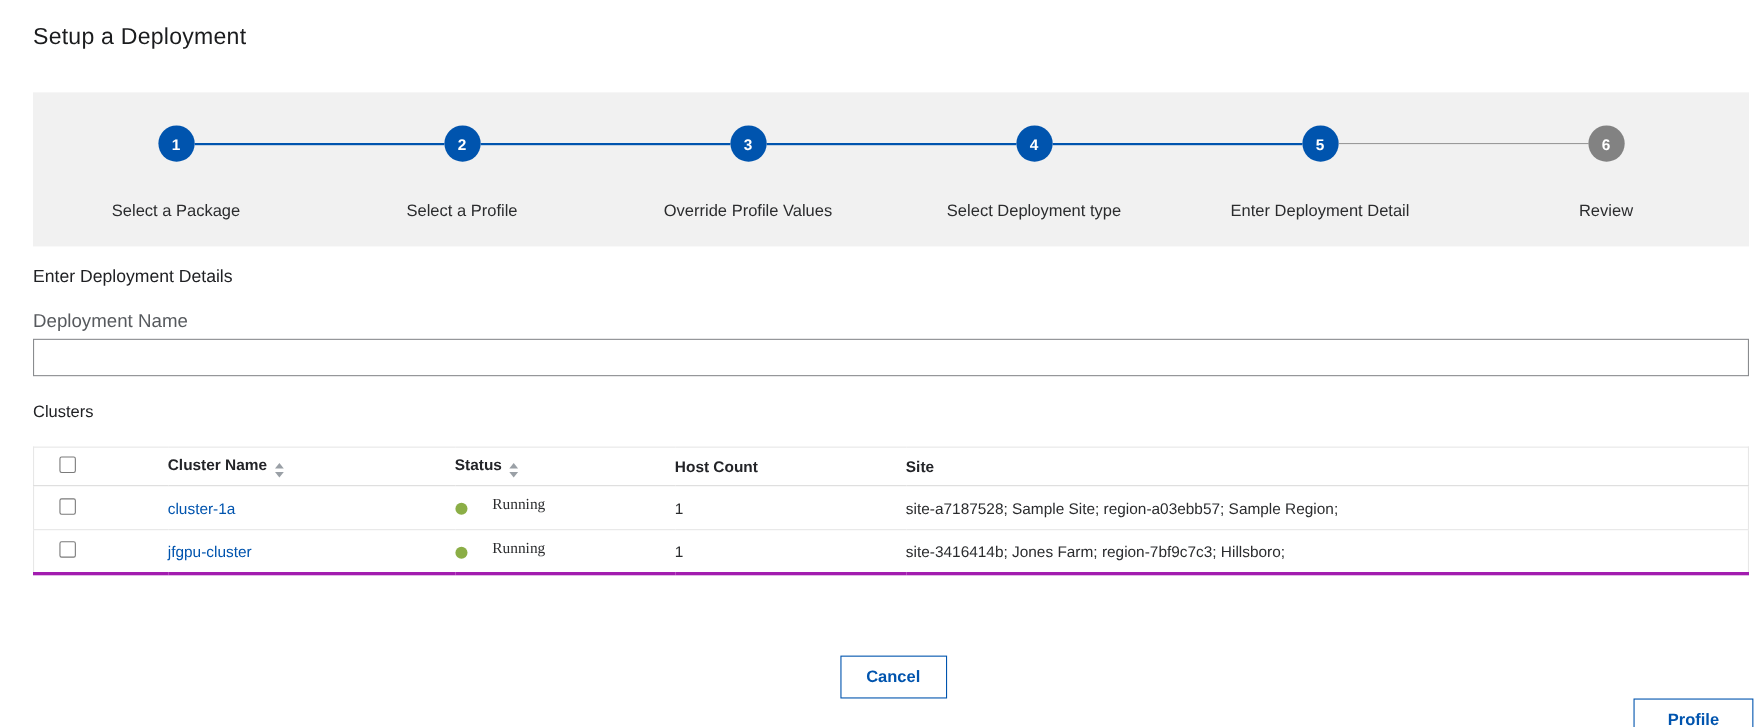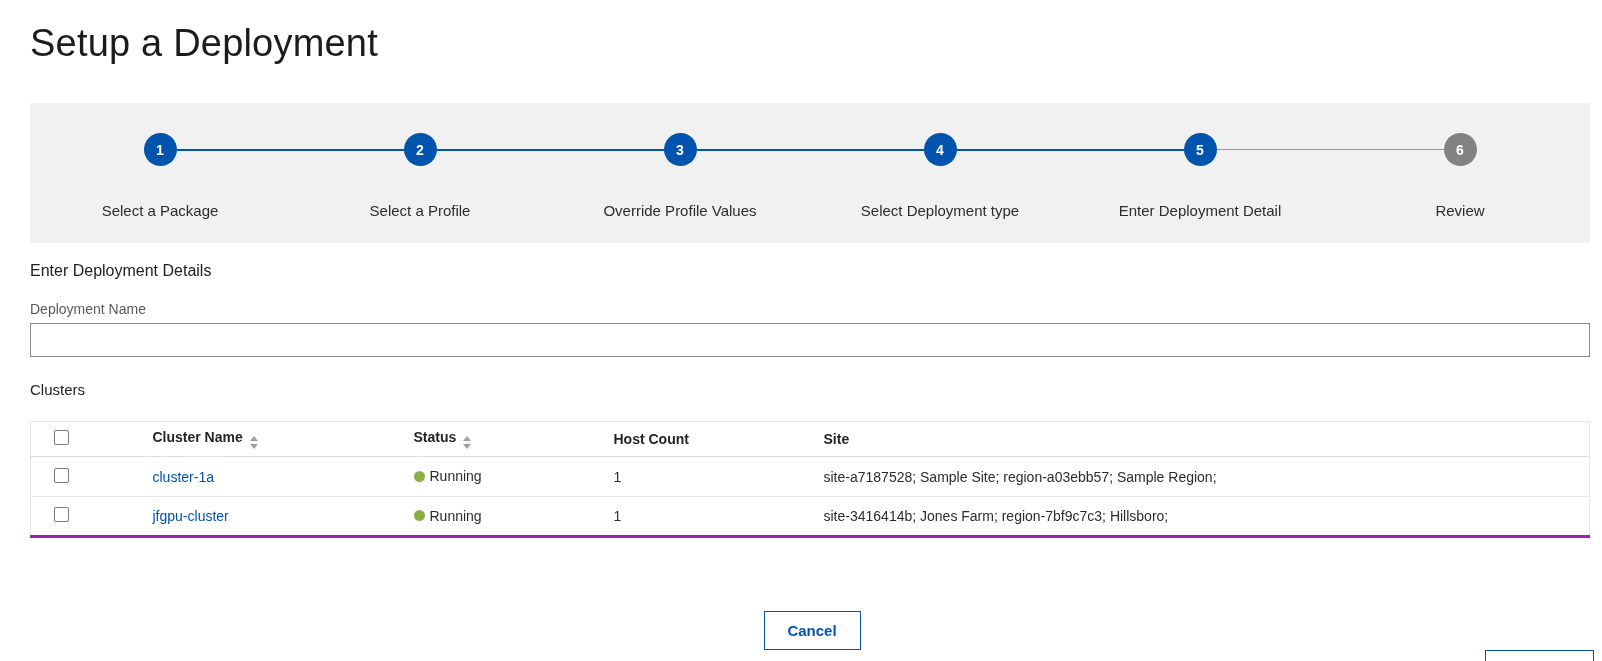--- a/index.html
+++ b/index.html
@@ -2,59 +2,59 @@
 <html><head>
 <meta charset="utf-8">
 <style>
   * { box-sizing: border-box; margin: 0; padding: 0; }
   html, body { background: #ffffff; width: 1602px; height: 661px; overflow: hidden; }
   body { font-family: "Liberation Sans", sans-serif; color: #222326; }
   .page { padding: 22px 12px 0 30px; width: 1602px; }
   .content { width: 1560px; }
 
   
-  .page-title { font-size: 38px; font-weight: 400; color: #1b1c1e; letter-spacing: 0.2px; }
+  .page-title { font-size: 21px; font-weight: 400; color: #1b1c1e; letter-spacing: 0.2px; }
 
   
   .stepper { margin-top: 38px; background: #f1f1f1; height: 140px; display: flex; align-items: center; padding-top: 6px; }
   .step { flex: 1; display: flex; flex-direction: column; align-items: center; }
   .step-track { display: flex; align-items: center; width: 100%; height: 33px; }
   .step-line { flex: 1; height: 2px; background: #0054ae; }
   .step-line.gray { height: 1px; background: #9a9a9a; }
   .step-line.hidden { background: transparent; }
   .step-circle { width: 33px; height: 33px; border-radius: 50%; background: #0054ae; color: #fff;
                  display: flex; align-items: center; justify-content: center;
                  font-size: 14px; font-weight: 700; flex: 0 0 33px; }
   .step.upcoming .step-circle { background: #828282; }
   .step-label { margin-top: 36px; font-size: 15px; color: #2b2c2e; text-align: center; }
 
   
   .section-heading { margin-top: 19px; font-size: 16px; color: #202124; font-weight: 400; }
-  .field-label { margin-top: 21px; font-size: 14px; color: #575a5e; }
+  .field-label { margin-top: 21px; font-size: 17px; color: #575a5e; }
   .text-input { margin-top: 6px; width: 1560px; height: 34px; border: 1px solid #8a8c8f;
                 background: #fff; font-size: 14px; padding: 0 10px; border-radius: 0; outline: none; }
 
   
   .clusters-heading { margin-top: 24px; font-size: 15px; color: #202124; }
   table.clusters { margin-top: 23px; width: 1560px; border-collapse: collapse; table-layout: fixed;
                    border: 1px solid #e7e7e7; border-bottom: 1px solid #e0e0e0; }
   table.clusters th, table.clusters td { text-align: left; vertical-align: middle; font-size: 14px; }
   table.clusters thead tr { height: 35px; border-bottom: 1px solid #dcdcdc; }
   table.clusters tbody tr { height: 40px; border-bottom: 1px solid #e7e7e7; }
   table.clusters tbody tr:last-child { border-bottom: 3px solid #a21caf; }
   th.col-check, td.col-check { padding-left: 23px; }
   .hdr { font-weight: 700; color: #232428; }
   .cell { color: #2b2c2e; }
   input[type="checkbox"] { width: 15px; height: 15px; accent-color: #ffffff; border: 1px solid #7a7a7a;
                            appearance: none; background: #fff; border-radius: 2px; cursor: pointer; }
   .sort-icon { display: inline-flex; flex-direction: column; gap: 3px; margin-left: 7px; vertical-align: 1px; }
   .tri-up { width: 0; height: 0; border-left: 4px solid transparent; border-right: 4px solid transparent; border-bottom: 5px solid #9aa0a6; }
   .tri-down { width: 0; height: 0; border-left: 4px solid transparent; border-right: 4px solid transparent; border-top: 5px solid #9aa0a6; }
   a.cluster-link { color: #0054ae; text-decoration: none; cursor: pointer; }
-  .status-wrap { display: inline-flex; align-items: center; gap: 5px; }
+  .status-wrap { display: inline-flex; align-items: flex-end; gap: 23px; font-family: Liberation Serif, serif; }
   .status-dot { width: 11px; height: 11px; border-radius: 50%; background: #8bae46; display: inline-block; }
 
   
   .footer { margin-top: 73px; width: 1564px; display: flex; align-items: center; flex-direction: column; }
   .btn { height: 39px; font-size: 15px; font-weight: 700; font-family: "Liberation Sans", sans-serif;
          display: inline-flex; align-items: center; justify-content: center; cursor: pointer; border-radius: 0; }
   .btn-outline { background: #fff; border: 1px solid #0054ae; color: #0054ae; }
   .btn-cancel { width: 97px; }
   .btn-prev { width: 109px; margin-left: auto; }
   .btn-next { width: 84px; margin-left: 8px; background: #ececec; border: none; color: #0f172a; cursor: default; }

